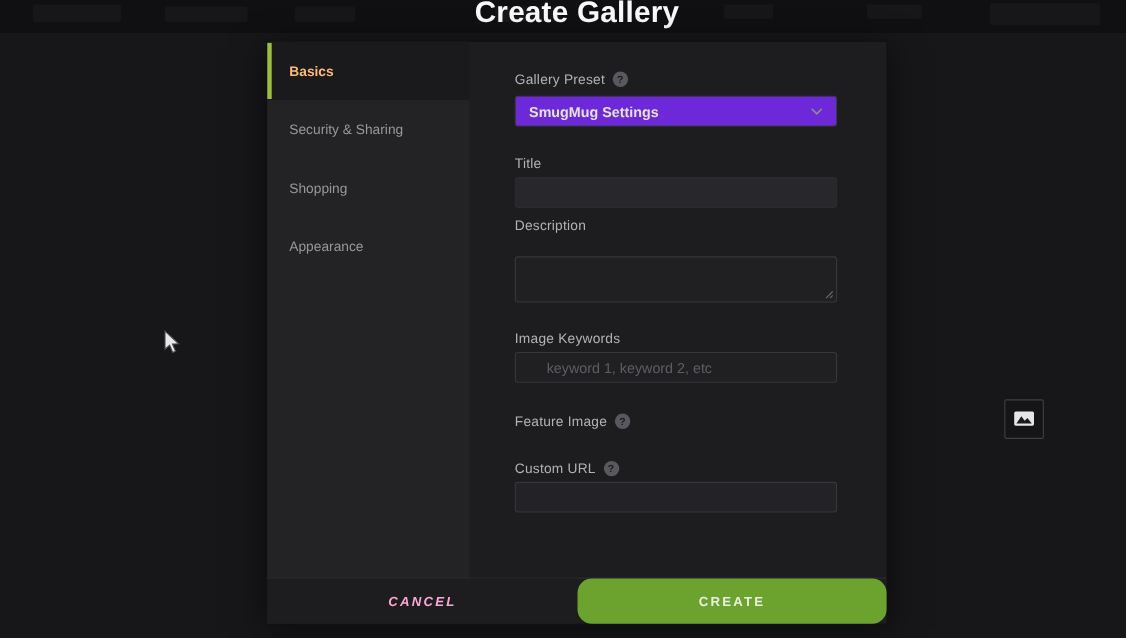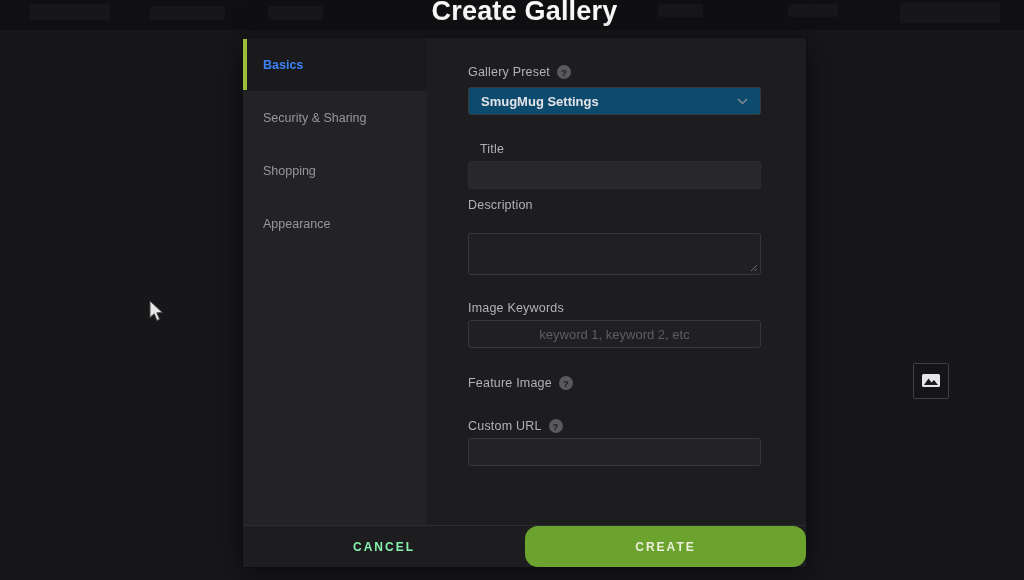--- a/index.html
+++ b/index.html
@@ -30,50 +30,50 @@
   }
   .sidebar {
     position:absolute; left:0; top:0; width:184px; height:489px;
     background:#232326;
   }
   .tab {
     position:relative; height:53px; display:flex; align-items:center;
     padding-left:20px; font-size:12.5px; color:#97979b; cursor:pointer;
   }
   .tab.active {
-    background:#1a1a1d; color:#3b82f6; font-weight:700;
+    background:#1a1a1d; color:#fdba74; font-weight:700;
   }
   .tab.active .indicator {
     position:absolute; left:0; top:1px; bottom:1px; width:4px;
     background:#9cbf3a;
   }
 
   .content { position:absolute; left:184px; top:0; right:0; bottom:42px; }
 
   .field-label {
     position:absolute; font-size:12.5px; color:#b2b2b6; letter-spacing:0.2px;
     display:flex; align-items:center; gap:7px;
   }
   .help {
     width:14px; height:14px; border-radius:50%; background:#58585e;
     color:#1b1b1d; font-size:9.5px; font-weight:700;
     display:inline-flex; align-items:center; justify-content:center;
   }
 
   .select-box {
     position:absolute; left:41px; top:49px; width:293px; height:28px;
-    background:#0c4a6e; border:1px solid #3a3a3e; border-radius:3px;
+    background:#6d28d9; border:1px solid #3a3a3e; border-radius:3px;
     display:flex; align-items:center; padding:0 12px; cursor:pointer;
   }
   .select-box .value { font-size:13px; font-weight:700; color:#e4e4e6; flex:1; }
 
   .text-input {
     position:absolute; left:41px; width:293px; height:28px;
-    border-radius:3px; color:#ddd; font-size:13px; padding:0 0;
-    font-family:"Liberation Sans", sans-serif; outline:none;text-align:center;
+    border-radius:3px; color:#ddd; font-size:13px; padding:0 28px;
+    font-family:"Liberation Sans", sans-serif; outline:none;
   }
   .input-filled { background:#28282c; border:1px solid #2c2c30; }
   .input-line   { background:#202023; border:1px solid #36363b; }
   .text-input::placeholder { color:#5d5d64; opacity:1; }
 
   .textarea-wrap {
     position:absolute; left:41px; top:195px; width:293px; height:42px;
     background:#202023; border:1px solid #36363b; border-radius:3px;
   }
   .textarea-wrap textarea {
@@ -90,21 +90,21 @@
   }
 
   .footer {
     position:absolute; left:0; bottom:0; width:100%; height:42px;
     border-top:1px solid #2d2d31; display:flex;
   }
   .btn {
     height:100%; display:flex; align-items:center; justify-content:center;
     font-size:12px; font-weight:700; letter-spacing:2px; cursor:pointer;
   }
-  .btn-cancel { width:283px; background:#1d1d20; color:#86efac; }
+  .btn-cancel { width:283px; background:#1d1d20; color:#f9a8d4;font-style:italic; }
   .btn-create { width:282px; background:#6ca32e; color:#e9efdb;border-radius:13px; }
 
   .cursor { position:absolute; left:149px; top:300px; pointer-events:none; }
 </style>
 </head>
 <body>
 
 <div class="backdrop-top">
   <div class="nav-ghost" style="left:30px;top:4px;width:80px;height:16px;"></div>
   <div class="nav-ghost" style="left:150px;top:6px;width:75px;height:14px;"></div>
@@ -141,21 +141,21 @@
       <span>Gallery Preset</span>
       <span class="help">?</span>
     </div>
     <div class="select-box">
       <span class="value">SmugMug Settings</span>
       <svg width="11" height="7" viewBox="0 0 11 7">
         <polyline points="1,1 5.5,5.5 10,1" fill="none" stroke="#8a8a90" stroke-width="1.5"></polyline>
       </svg>
     </div>
 
-    <div class="field-label" style="left:41px;top:104px;margin-left:12px;">
+    <div class="field-label" style="left:41px;top:104px;">
       <span>Title</span>
     </div>
     <input class="text-input input-filled" style="top: 123px;" type="text" value="">
 
     <div class="field-label" style="left:41px;top:160px;">
       <span>Description</span>
     </div>
     <div class="textarea-wrap">
       <textarea style=""></textarea>
       <svg class="resize-handle" width="8" height="8" viewBox="0 0 8 8">

